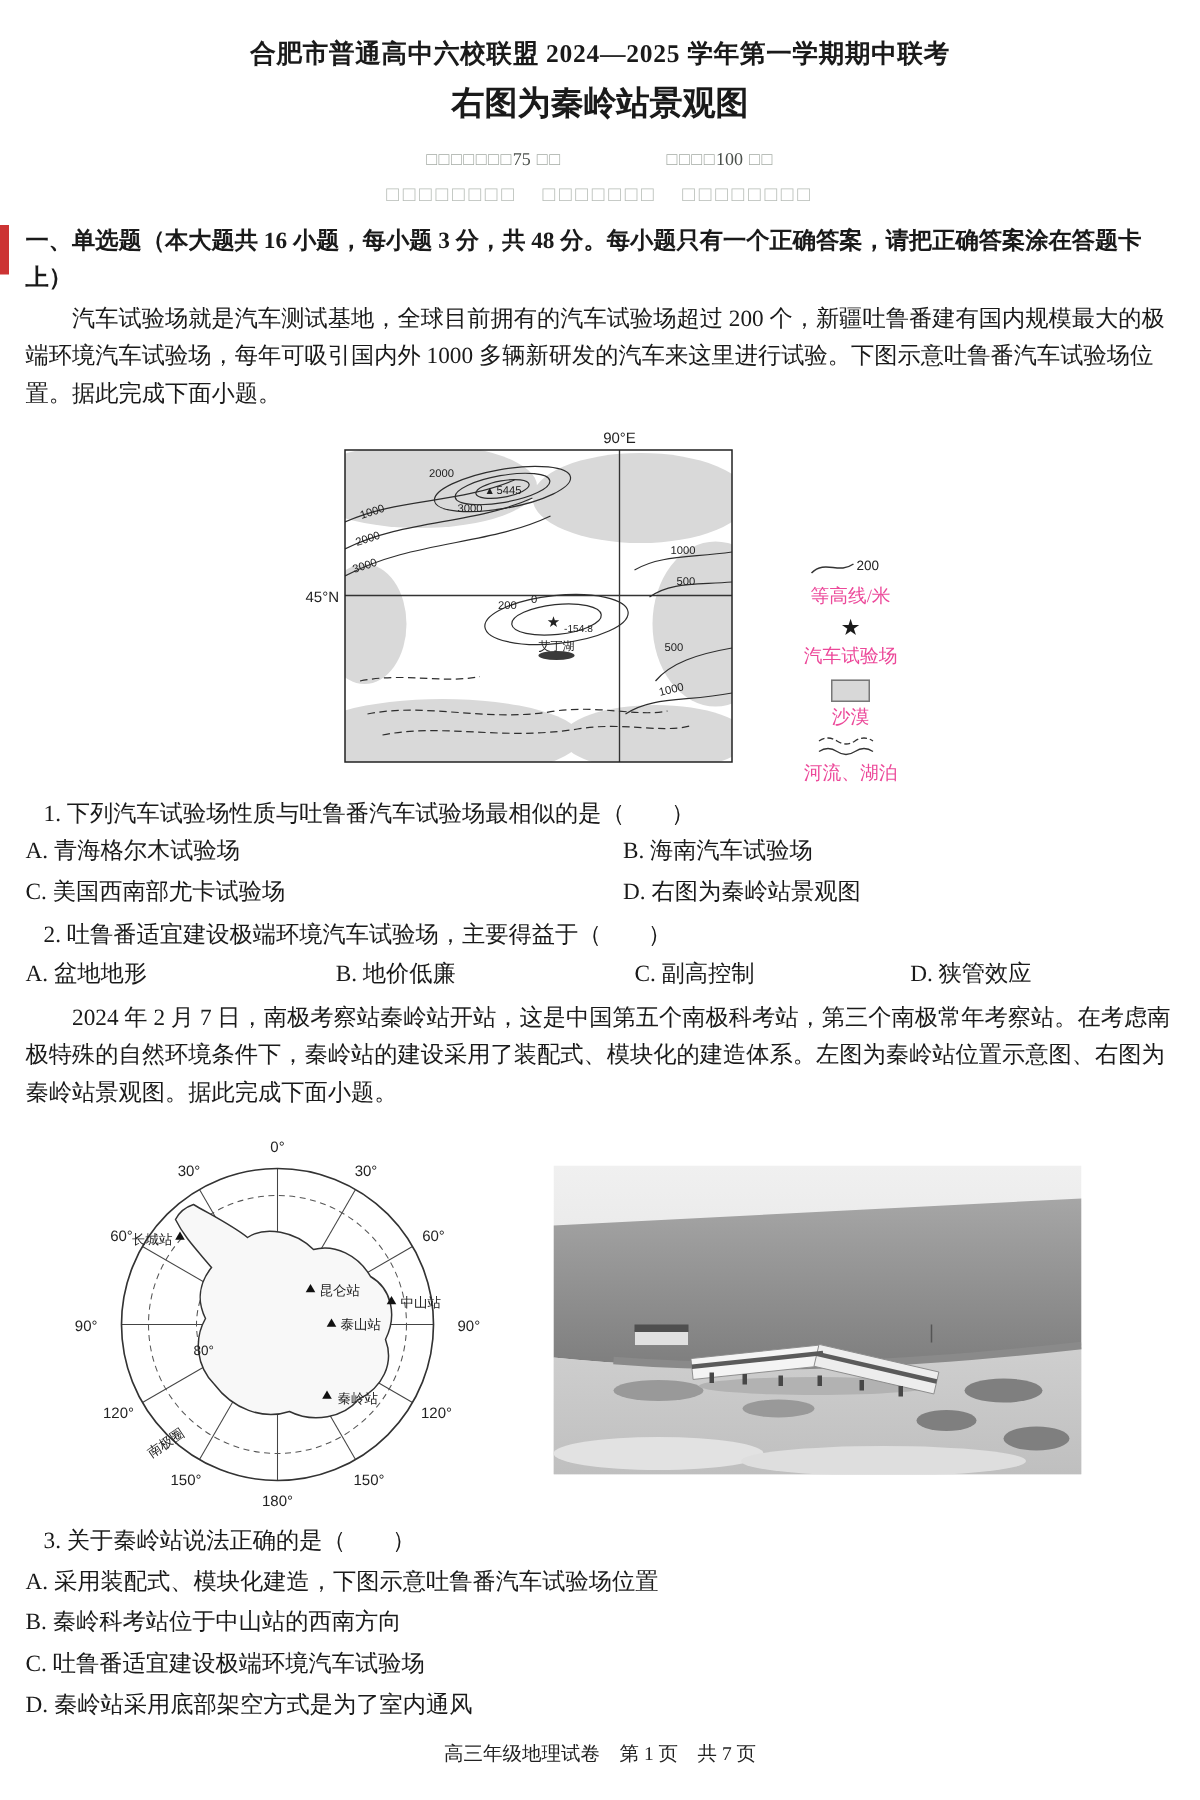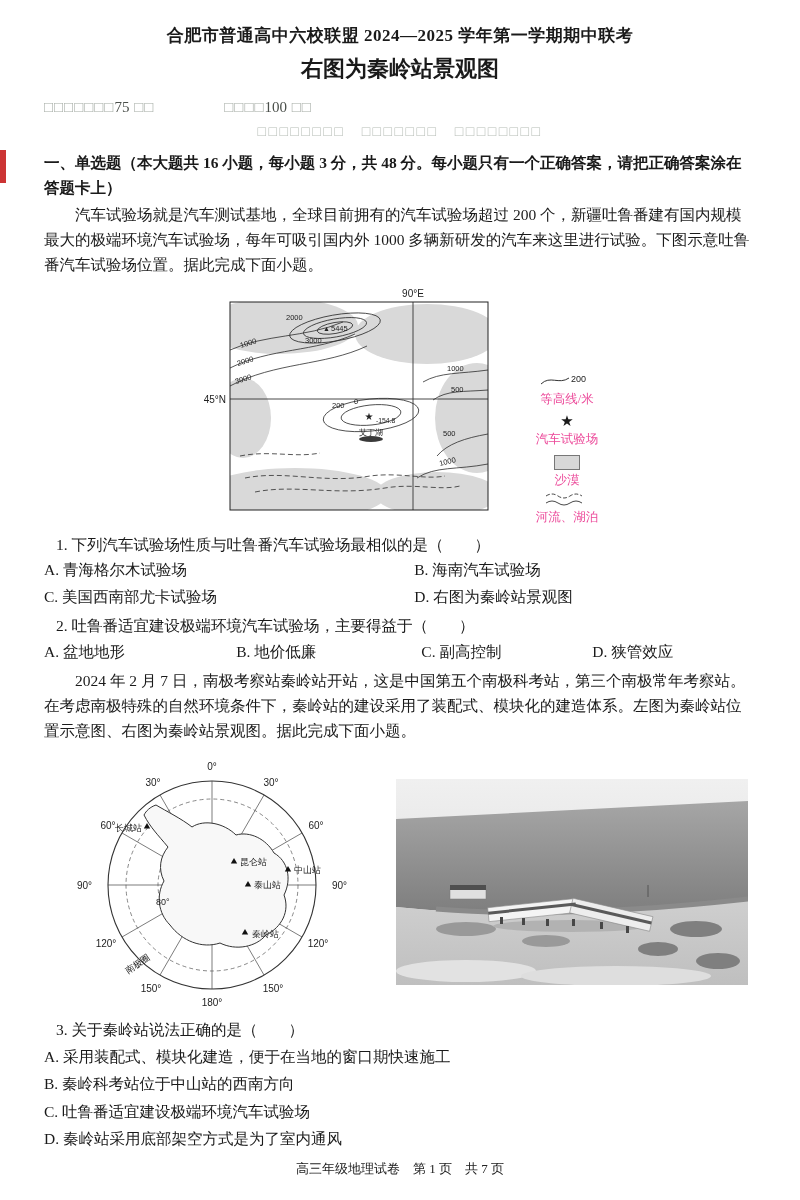--- a/index.html
+++ b/index.html
@@ -1,25 +1,25 @@
 <!DOCTYPE html>
 <html><head>
 <meta charset="utf-8">
 <style>
   * { margin:0; padding:0; box-sizing:border-box; }
   html,body { background:#ffffff; }
   body {
     width:800px; height:1200px; overflow:hidden; position:relative;
     font-family:"Liberation Serif","DejaVu Serif",serif; color:#1a1a1a;
   }
-  .page { padding:24px 44px 10px; position:relative; }
+  .page { padding:24px 17px 10px; position:relative; }
   .red-marker { position:absolute; left:0; top:150px; width:6px; height:33px; background:#cc3434; }
   .title { text-align:center; font-size:17px; font-weight:bold; letter-spacing:.5px; }
   .subtitle { text-align:center; font-size:22px; font-weight:bold; margin-top:7px; }
-  .meta { margin-top:15px; font-size:15px; }
+  .meta { text-align:center; margin-top:15px; font-size:12px; }
   .meta .box { color:#a5aca5; letter-spacing:1px; }
   .meta .num { color:#4a4f4a; }
   .meta .gap { display:inline-block; width:70px; }
   .redacted { text-align:center; margin-top:7px; font-size:14px; color:#b7bdb7; letter-spacing:2.5px; }
   .section-heading { font-weight:bold; font-size:15.5px; line-height:1.62; margin-top:9px; }
   .passage { font-size:15.5px; line-height:1.62; text-indent:2em; margin-top:2px; }
   .figure1 { display:flex; justify-content:center; align-items:flex-end; gap:12px; margin:8px 0 6px; }
   .legend { width:96px; display:flex; flex-direction:column; align-items:center; gap:2px; margin-top:72px; }
   .lg-label { font-size:12.5px; color:#ec4899; white-space:nowrap; }
   .lg-sym.star { font-size:15px; line-height:1; margin-top:4px; }
@@ -255,20 +255,20 @@
           <line x1="252" y1="118" x2="252" y2="106" stroke="#555" stroke-width="1"></line>
         </g>
         <ellipse cx="70" cy="192" rx="70" ry="11" fill="#e2e2e2"></ellipse>
         <ellipse cx="220" cy="197" rx="95" ry="10" fill="#dedede"></ellipse>
       </svg>
     </div>
   </div>
 
   <div class="stem">3. 关于秦岭站说法正确的是（　　）</div>
   <div class="opts1">
-    <div class="opt">A. 采用装配式、模块化建造，便于在当地的窗口期快速施工</div>
+    <div class="opt">A. 采用装配式、模块化建造，下图示意吐鲁番汽车试验场位置</div>
     <div class="opt">B. 秦岭科考站位于中山站的西南方向</div>
     <div class="opt">C. 吐鲁番适宜建设极端环境汽车试验场</div>
     <div class="opt">D. 秦岭站采用底部架空方式是为了室内通风</div>
   </div>
 </div>
 
 <div class="footer">高三年级地理试卷　第 1 页　共 7 页</div>
 
 </body></html>

